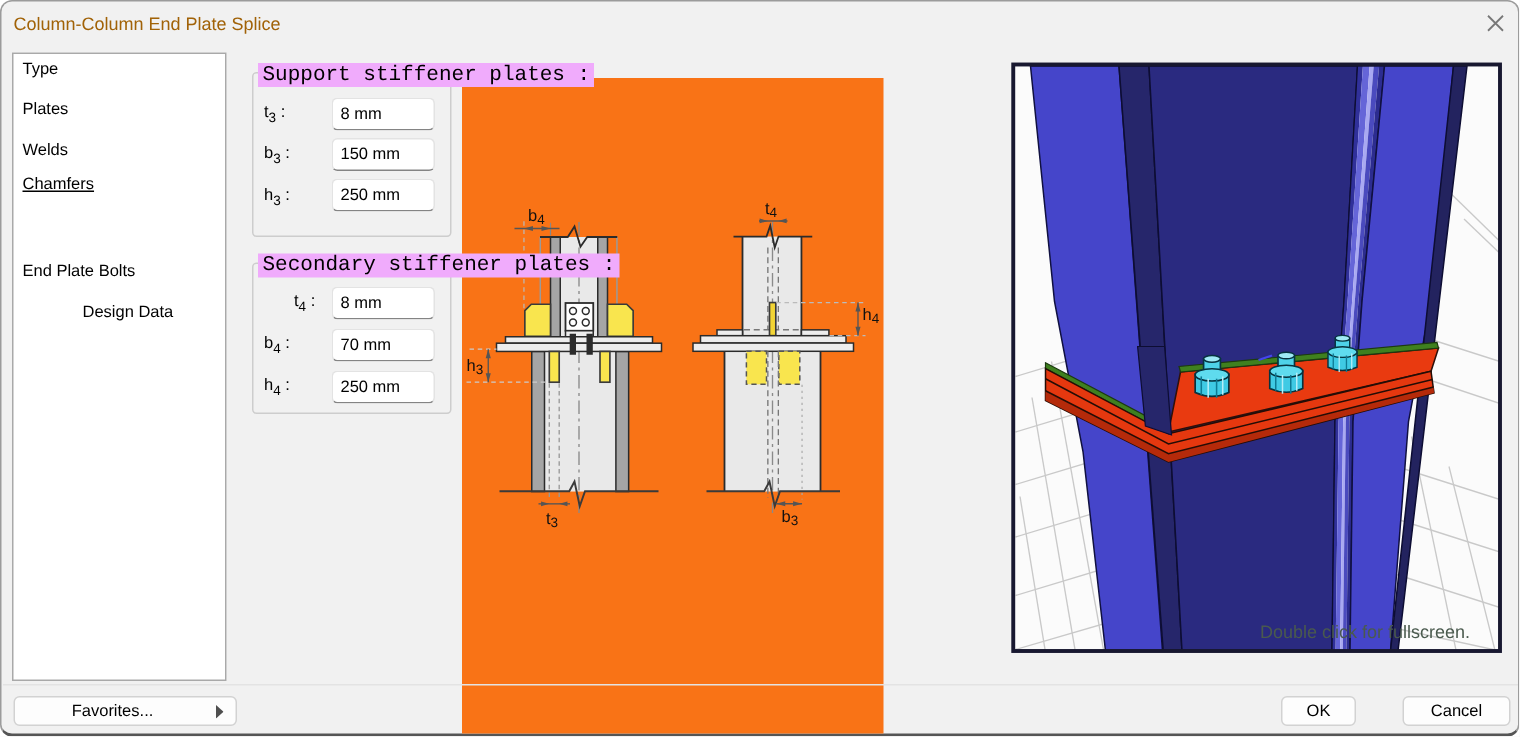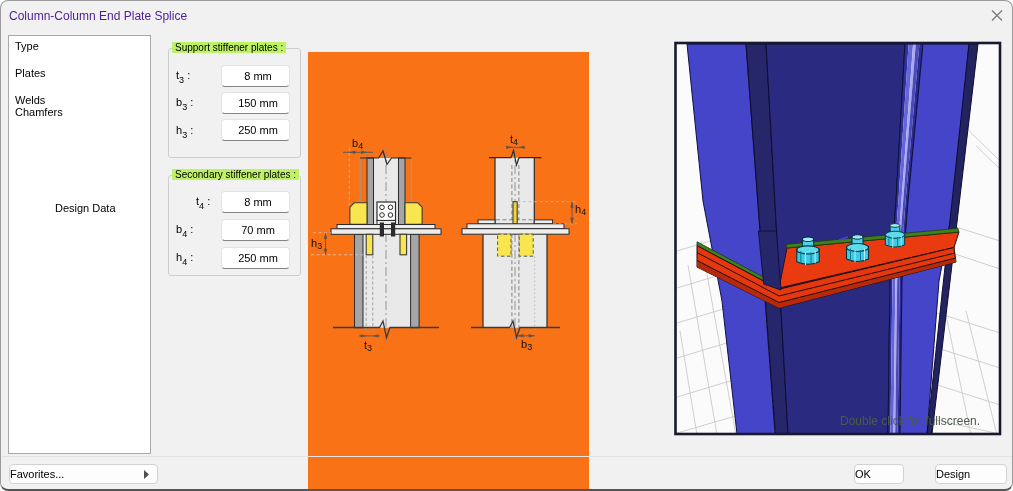--- a/index.html
+++ b/index.html
@@ -7,54 +7,55 @@
   #win{
     position:relative;width:1013px;height:491px;
     background:#f1f1f1;
     border:1px solid #9b9b9b;
     border-bottom:2px solid #555555;
     border-radius:8px;
     overflow:hidden;
     font-family:"Liberation Sans", sans-serif;
   }
   #titlebar{position:absolute;left:0;top:0;width:100%;height:32px;}
-  #title{position:absolute;left:8px;top:8px;font-size:12px;color:#4c1d95;}
+  #title{position:absolute;left:8px;top:8px;font-size:12px;color:#a16207;}
   #closex{position:absolute;right:6px;top:5px;width:18px;height:18px;}
   #sidebar{position:absolute;left:7px;top:34px;width:143px;height:419px;background:#ffffff;border:1px solid #a9a9a9;}
   .sbitem{position:absolute;left:6px;width:129px;height:20px;font-size:11px;color:#000;line-height:20px;padding-left:0px;}
   #sbsel{position:absolute;left:1px;top:107px;width:135px;height:24px;border:1px solid #c8913c;border-radius:3.5px;
     background:linear-gradient(to bottom,#fae3bc 0%,#f8d69e 12%,#f5bd65 42%,#f3b050 60%,#f6c97e 85%,#fbdda4 100%);}
   #sbseltext{position:absolute;left:6px;top:4px;font-size:11px;color:#1c1c1c;}
   .grp{position:absolute;border:1px solid #cdcdcd;border-radius:3px;}
-  .grplabel{position:absolute;background:#bef264;z-index:5;font-size:10px;color:#000;padding:0 3px;white-space:nowrap;}
+  .grplabel{position:absolute;background:#f0abfc;z-index:5;font-size:14px;color:#000;padding:0 3px;white-space:nowrap;font-family:Liberation Mono, monospace;}
   .flabel{position:absolute;font-size:11px;color:#000;}
   .flabel sub{font-size:9px;vertical-align:-3.5px;}
   .finput{position:absolute;width:69px;height:22px;background:#ffffff;border:1px solid #e3e3e3;border-bottom:1.5px solid #848484;
-    border-radius:4px;font-size:11px;color:#000;line-height:20px;padding-left:5px;text-align:center;}
+    border-radius:4px;font-size:11px;color:#000;line-height:20px;padding-left:5px;}
   #drawpanel{position:absolute;left:307px;top:51px;width:281px;height:473px;background:#f97316;}
   #view3d{position:absolute;left:673px;top:40px;width:328px;height:474px;}
   #footline{position:absolute;left:1px;top:455px;width:1011px;height:1px;background:#e3e3e3;}
   .btn{position:absolute;height:20px;background:#fdfdfd;border:1px solid #d2d2d2;border-radius:4px;
-    font-size:11px;color:#000;line-height:18px;}
+    font-size:11px;color:#000;text-align:center;line-height:18px;}
 </style>
 </head>
 <body>
 <div id="win">
   <div id="titlebar">
     <div id="title">Column-Column End Plate Splice</div>
     <svg id="closex" viewBox="0 0 18 18">
         <path d="M4 4.5 L14 14.5 M14 4.5 L4 14.5" stroke="#787878" stroke-width="1.2" fill="none"></path>
       </svg>
   </div>
 
   <div id="sidebar">
     <div class="sbitem" style="top:0px;">Type</div>
     <div class="sbitem" style="top:27px;">Plates</div>
     <div class="sbitem" style="top:54px;">Welds</div>
-    <div class="sbitem" style="top:66px;">Chamfers</div>
+    <div class="sbitem" style="top:77px;text-decoration:underline;">Chamfers</div>
+    <div class="sbitem" style="top:135px;">End Plate Bolts</div>
     <div class="sbitem" style="top:162px;padding-left:40px;">Design Data</div>
   </div>
 
   <div class="grp" style="left:167px;top:47px;width:133px;height:110px;"></div>
   <div class="grplabel" style="left:171px;top:41px;">Support stiffener plates :</div>
   <div class="flabel" style="left:175px;top:68px;">t<sub>3</sub> :</div>
   <div class="finput" style="left:220px;top:64px;">8 mm</div>
   <div class="flabel" style="left:175px;top:95px;text-align:right;">b<sub>3</sub> :</div>
   <div class="finput" style="left:220px;top:91px;">150 mm</div>
   <div class="flabel" style="left:175px;top:123px;">h<sub>3</sub> :</div>
@@ -245,14 +246,14 @@
     </svg>
   </div>
 
   <div id="footline"></div>
   <div class="btn" style="left:8px;top:463px;width:149px;padding-right:17px;">Favorites...
     <svg style="position:absolute;right:8px;top:5px;" width="6" height="9" viewBox="0 0 6 9">
         <path d="M1 0 L6 4.5 L1 9 Z" fill="#4f4f4f"></path>
       </svg>
   </div>
   <div class="btn" style="left:853px;top:463px;width:50px;">OK</div>
-  <div class="btn" style="left:934px;top:463px;width:72px;">Design</div>
+  <div class="btn" style="left:934px;top:463px;width:72px;">Cancel</div>
 </div>
 
 </body></html>

